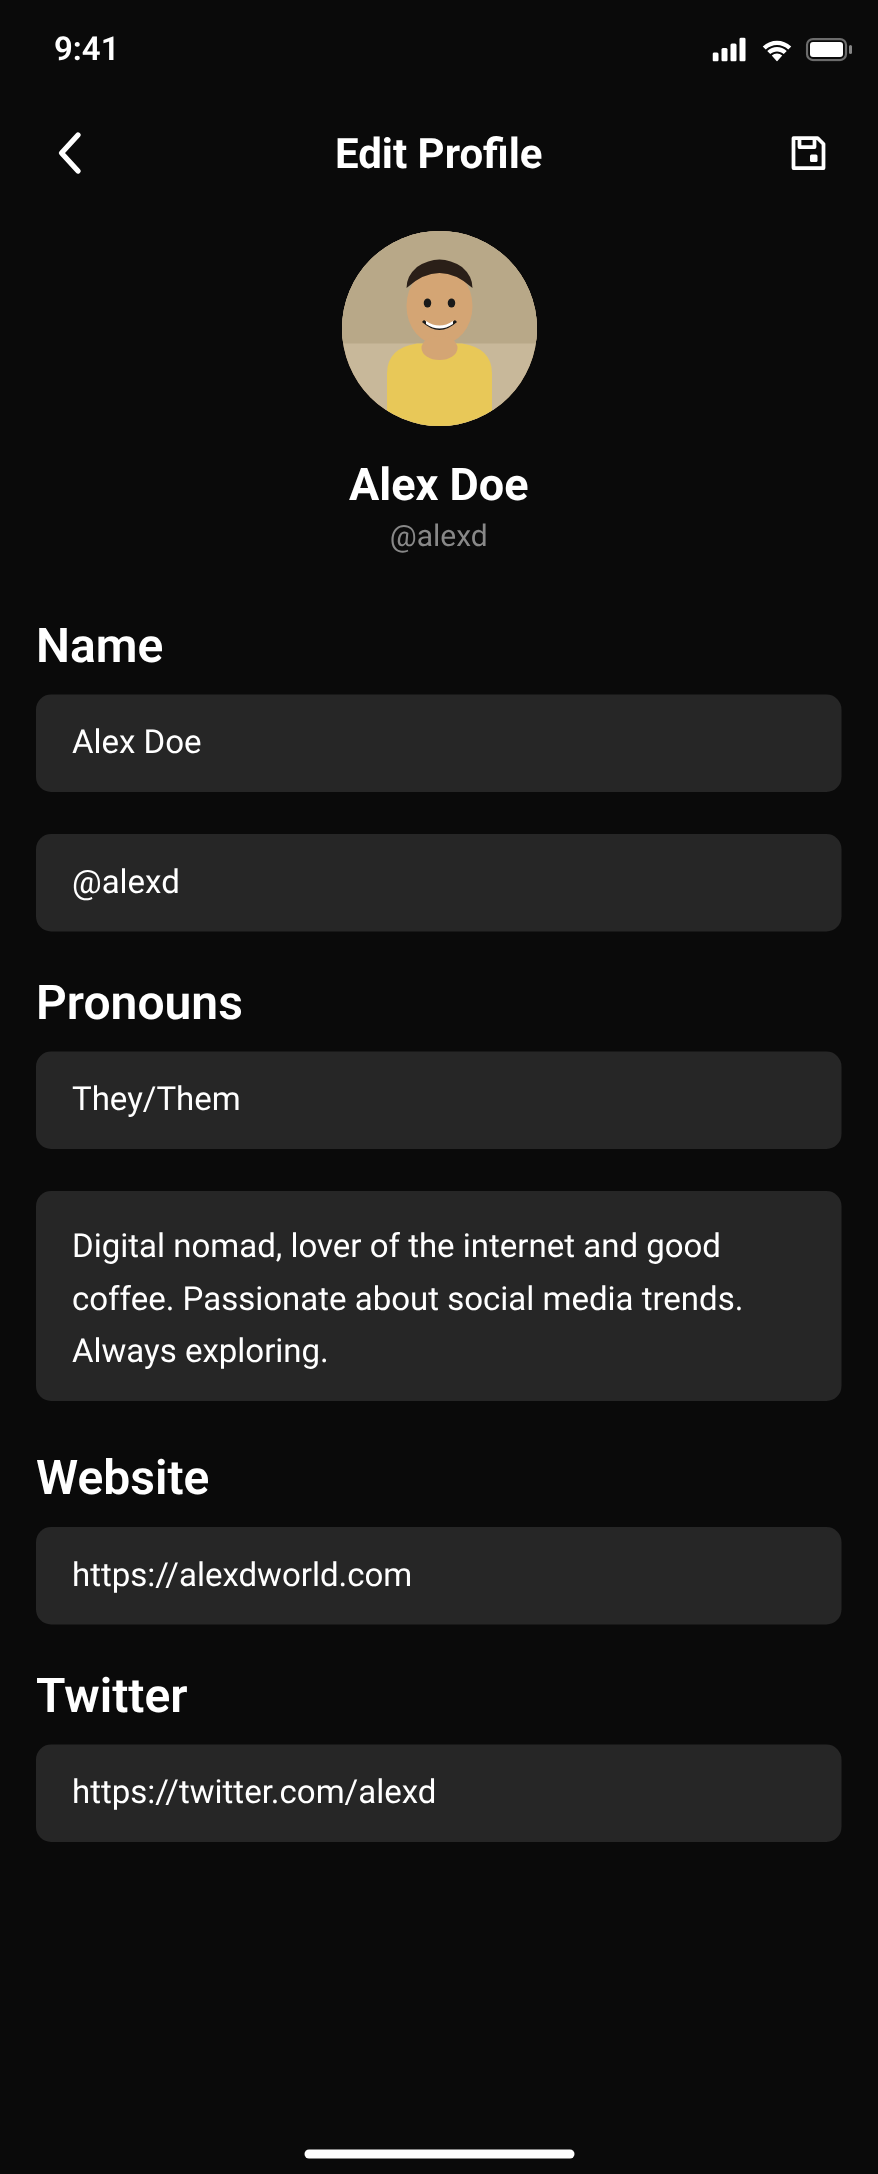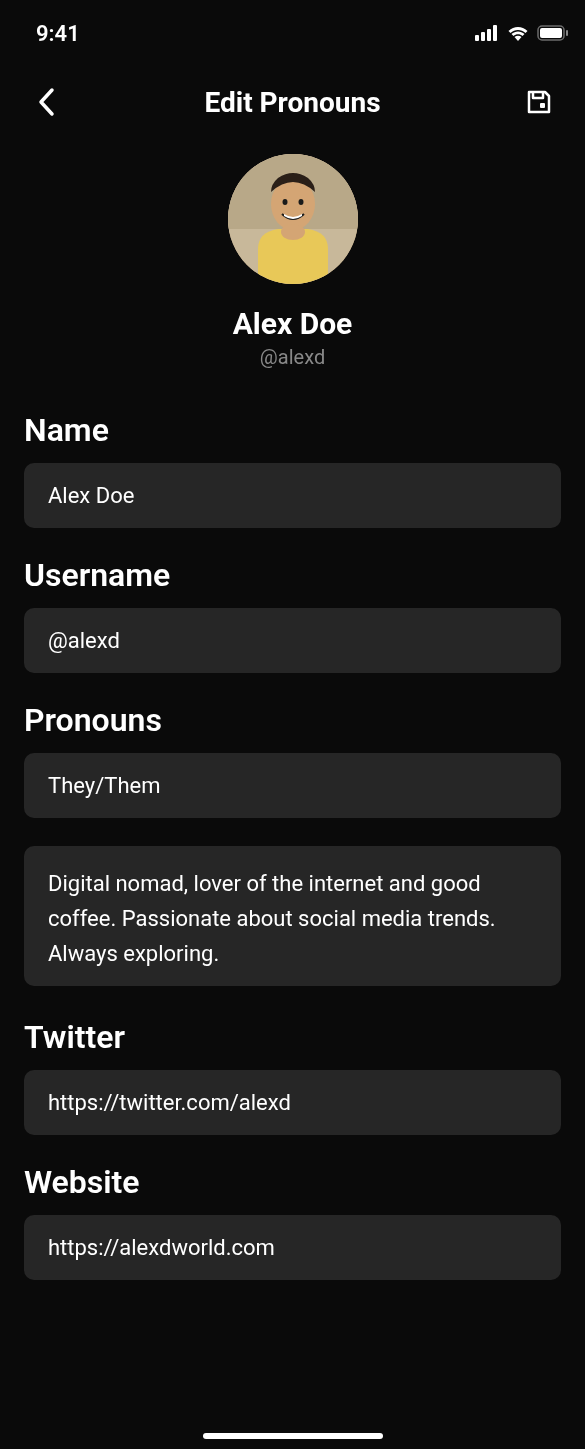--- a/index.html
+++ b/index.html
@@ -180,21 +180,21 @@
     </svg>
   </div>
 </div>
 
 <div class="header">
   <div class="back-btn">
     <svg width="18" height="30" viewBox="0 0 18 30" fill="none">
       <path d="M15 3 L4 15 L15 27" stroke="#ffffff" stroke-width="3.5" stroke-linecap="round" stroke-linejoin="round"></path>
     </svg>
   </div>
-  <div class="header-title">Edit Pronouns</div>
+  <div class="header-title">Edit Profile</div>
   <div class="save-btn">
     <svg width="28" height="28" viewBox="0 0 28 28" fill="none">
       <path d="M4 4 L20 4 L24 8 L24 24 L4 24 Z" stroke="#ffffff" stroke-width="2.5" stroke-linejoin="round"></path>
       <rect x="15" y="15" width="5" height="5" rx="1" fill="#ffffff"></rect>
       <path d="M8 4 L8 10 L18 10 L18 4" stroke="#ffffff" stroke-width="2.5" stroke-linejoin="round"></path>
     </svg>
   </div>
 </div>
 
 <div class="profile-section">
@@ -217,38 +217,37 @@
 </div>
 
 <div class="form">
 
   <div class="field-group">
     <div class="field-label">Name</div>
     <input class="field-input" type="text" value="Alex Doe" style="">
   </div>
 
   <div class="field-group">
-    <div class="field-label">Username</div>
     <input class="field-input" type="text" value="@alexd" style="">
   </div>
 
   <div class="field-group">
     <div class="field-label">Pronouns</div>
     <input class="field-input" type="text" value="They/Them" style="">
   </div>
 
   <div class="field-group">
     <textarea class="field-textarea" style="">Digital nomad, lover of the internet and good coffee. Passionate about social media trends. Always exploring.</textarea>
   </div>
 
   <div class="field-group">
+    <div class="field-label">Website</div>
+    <input class="field-input" type="text" value="https://alexdworld.com" style="">
+  </div>
+
+  <div class="field-group">
     <div class="field-label">Twitter</div>
     <input class="field-input" type="text" value="https://twitter.com/alexd" style="">
   </div>
 
-  <div class="field-group">
-    <div class="field-label">Website</div>
-    <input class="field-input" type="text" value="https://alexdworld.com" style="">
-  </div>
-
 </div>
 
 <div class="home-indicator"></div>
 
 </body></html>

